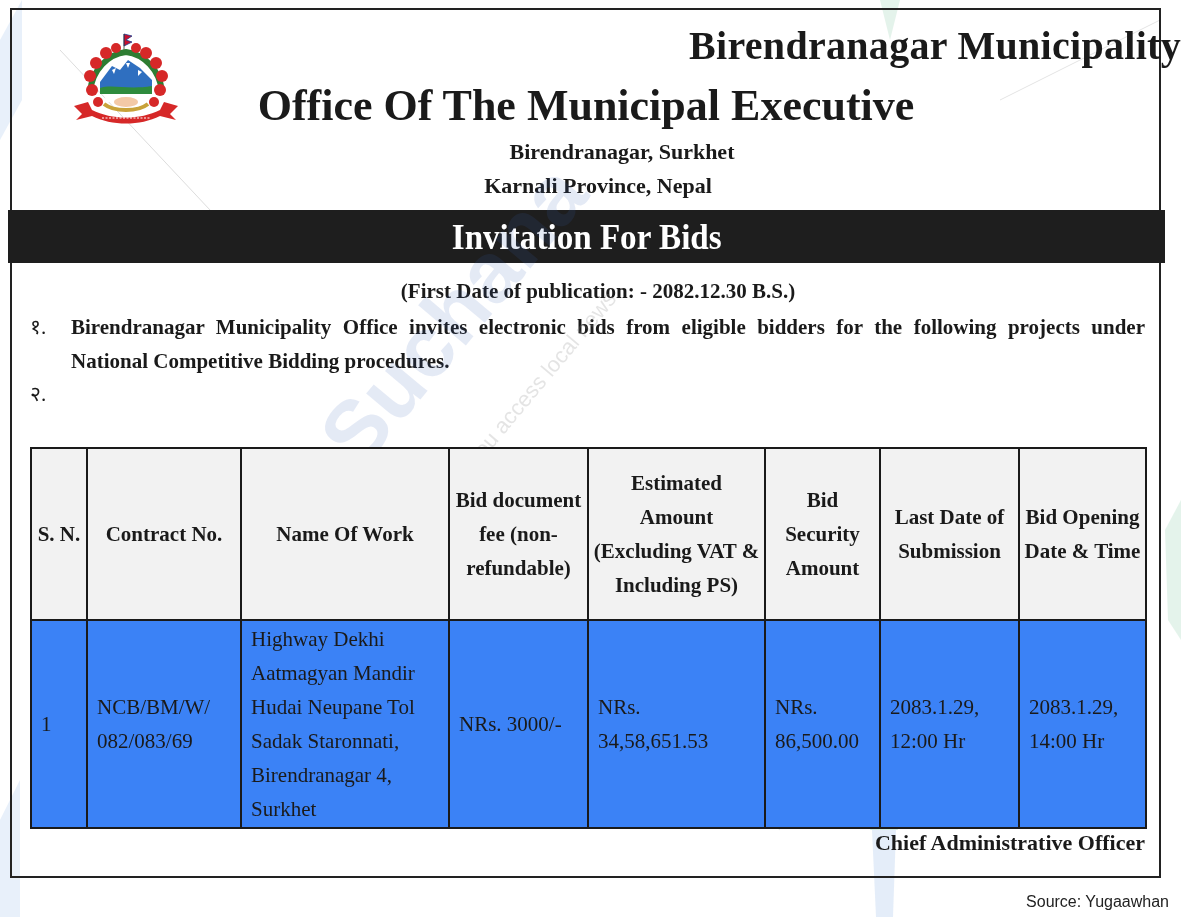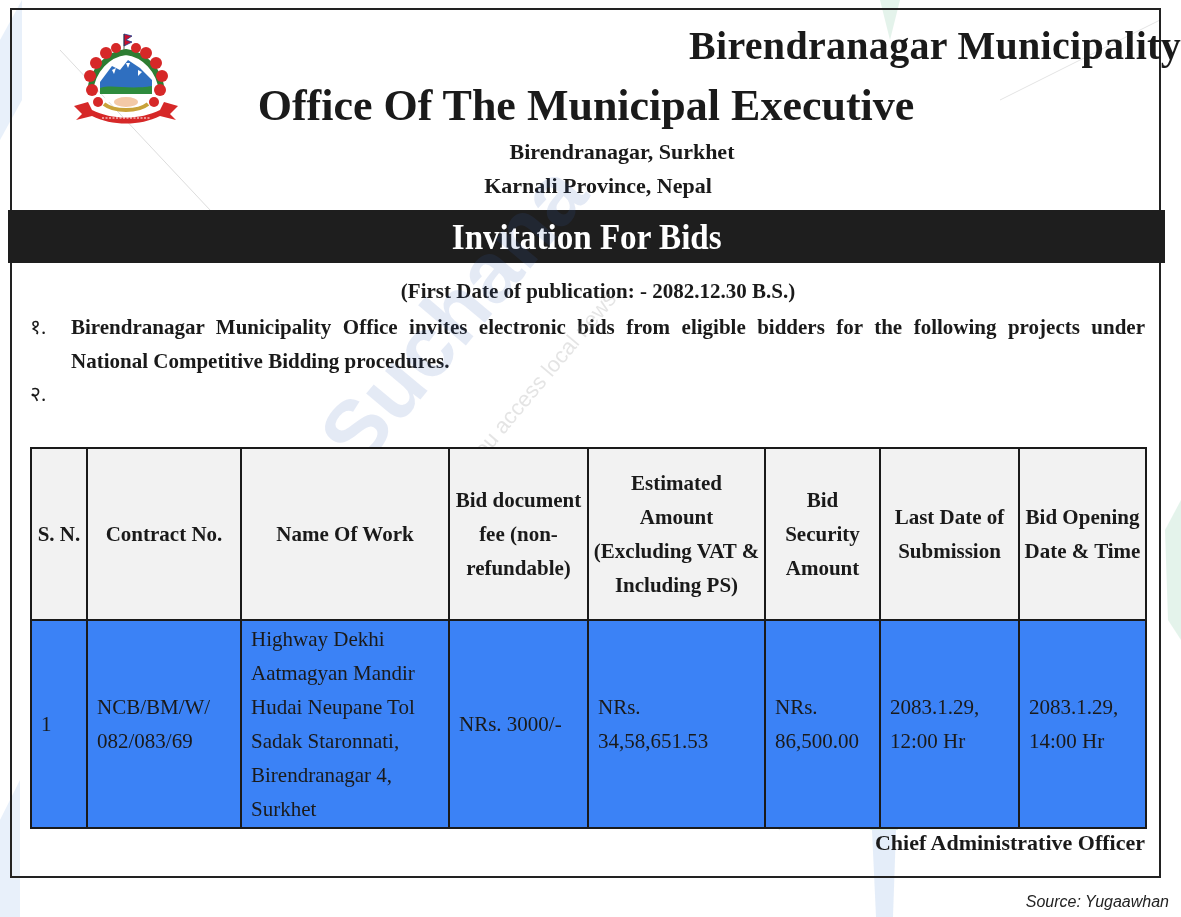--- a/index.html
+++ b/index.html
@@ -58,21 +58,21 @@
   }
   table.bids td {
     font-size: 21px; line-height: 34px; vertical-align: middle; text-align: left; padding: 0 9px; background: #3b82f6;
   }
   td.c-work { padding-top: 4px; }
   .signer {
     position: absolute; right: 36px; top: 830px; font-size: 22px; font-weight: bold;
   }
   .source {
     position: absolute; right: 12px; top: 893px; font-family: "Liberation Sans", "DejaVu Sans", sans-serif;
-    font-style: italic; font-size: 16px; color: #222;
+    font-size: 16px; color: #222;
   }
   .wm-text {
     position: absolute; left: 300px; top: 420px; transform: rotate(-50deg); transform-origin: left top;
     font-family: "Liberation Sans", sans-serif; font-weight: bold; font-size: 86px; color: #3a62b8; opacity: 0.13;
     white-space: nowrap; pointer-events: none;
   }
   .wm-sub {
     position: absolute; left: 360px; top: 575px; transform: rotate(-50deg); transform-origin: left top;
     font-family: "Liberation Sans", sans-serif; font-size: 22px; color: #888; opacity: 0.22;
     white-space: nowrap; pointer-events: none;

